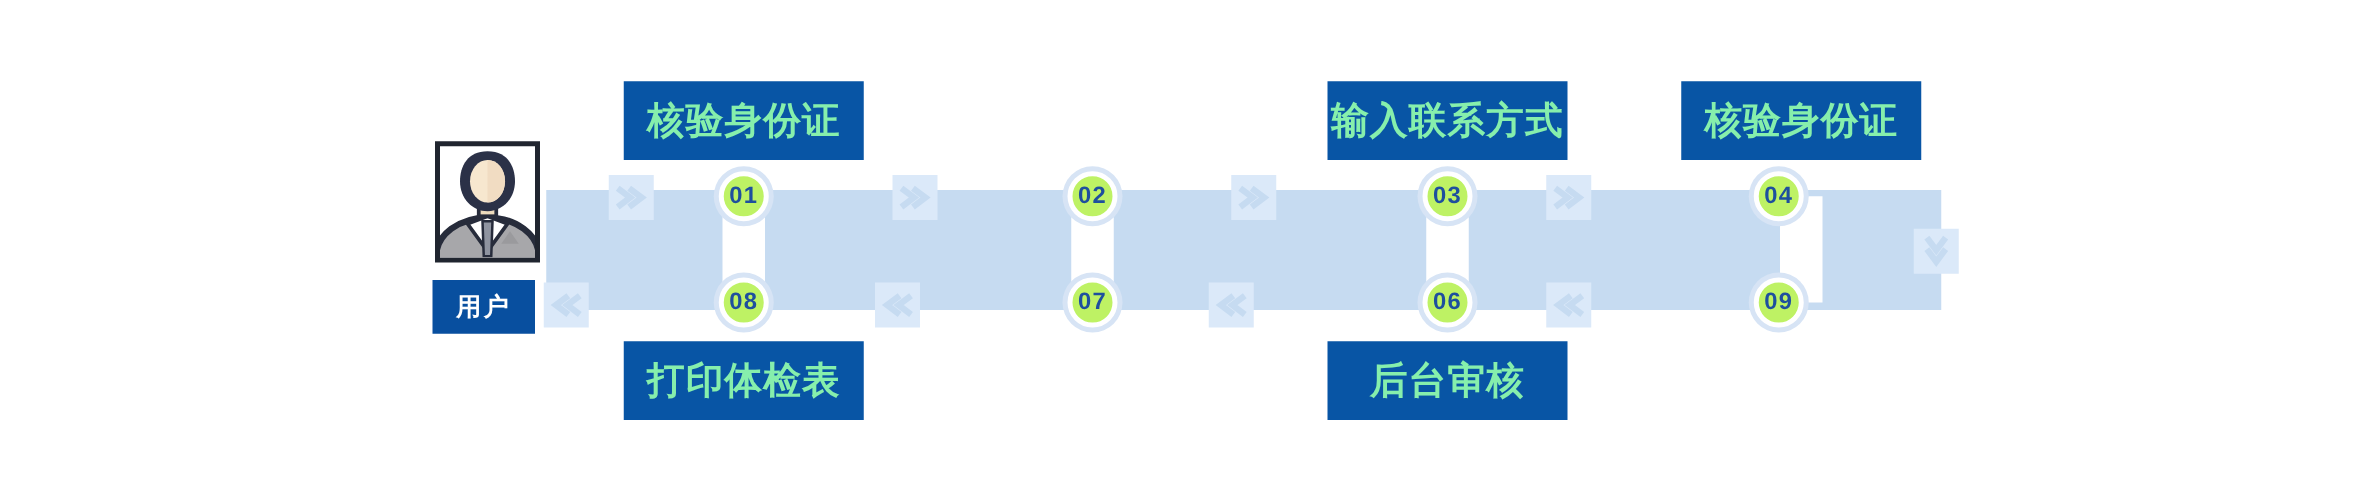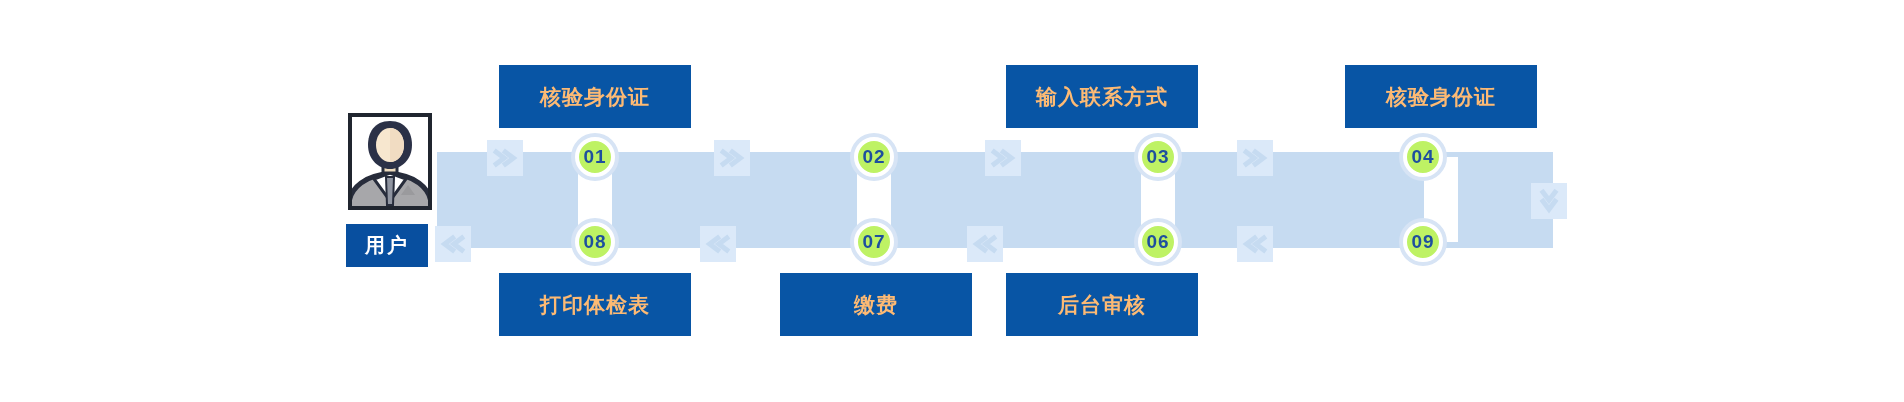--- a/index.html
+++ b/index.html
@@ -28,27 +28,27 @@
   .arrow svg{width:30px;height:30px;display:block;}
   .a-top{top:140px}
   .a-bot{top:226px}
   .ta1{left:487px}.ta2{left:714px}.ta3{left:985px}.ta4{left:1237px}
   .ba1{left:435px}.ba2{left:700px}.ba3{left:967px}.ba4{left:1237px}
   .a-left svg{transform:scaleX(-1);}
   .a-down{left:1531px;top:183px;}
   .a-down svg{transform:rotate(90deg);}
   
   .stepbox{
-    position:absolute;width:192px;height:63px;background:#0855a5;color:#fdba74;
+    position:absolute;width:192px;height:63px;background:#0855a5;color:#86efac;
     display:flex;align-items:center;justify-content:center;
-    font-size:21px;font-weight:600;letter-spacing:1px;z-index:4;
+    font-size:30px;font-weight:600;letter-spacing:1px;z-index:4;
   }
   .row-top{top:65px}
   .row-bot{top:273px}
-  .bx1{left:499px}.bx2{left:780px}.bx3{left:1006px}.bx4{left:1345px}
+  .bx1{left:499px}.bx2{left:780px}.bx3{left:1062px}.bx4{left:1345px}
   
   .circle{
     position:absolute;width:32px;height:32px;border-radius:50%;
     background:#bef264;border:4px solid #ffffff;
     box-shadow:0 0 0 4px #d7e4f5;
     display:flex;align-items:center;justify-content:center;
     color:#1e4f9e;font-size:19px;font-weight:bold;letter-spacing:1px;
     z-index:5;
   }
   .circ-top{top:137px}
@@ -151,21 +151,20 @@
     </svg>
   </div>
 
   <div class="userlabel">用户</div>
 
   <div class="stepbox row-top bx1">核验身份证</div>
   <div class="stepbox row-top bx3">输入联系方式</div>
   <div class="stepbox row-top bx4">核验身份证</div>
 
   <div class="stepbox row-bot bx1">打印体检表</div>
-  <div class="stepbox row-bot bx2">缴费</div>
   <div class="stepbox row-bot bx3">后台审核</div>
 
   <div class="circle circ-top cx1">01</div>
   <div class="circle circ-top cx2">02</div>
   <div class="circle circ-top cx3">03</div>
   <div class="circle circ-top cx4">04</div>
 
   <div class="circle circ-bot cx1">08</div>
   <div class="circle circ-bot cx2">07</div>
   <div class="circle circ-bot cx3">06</div>

